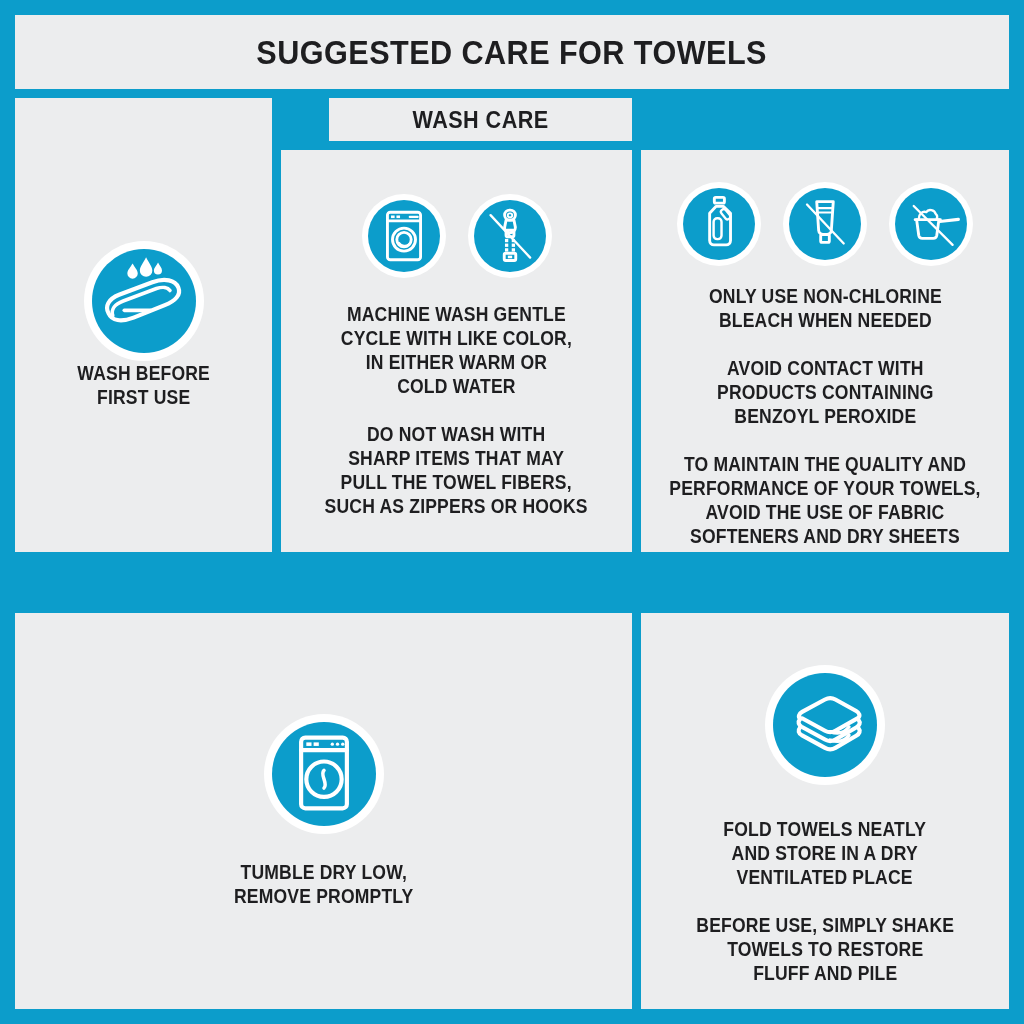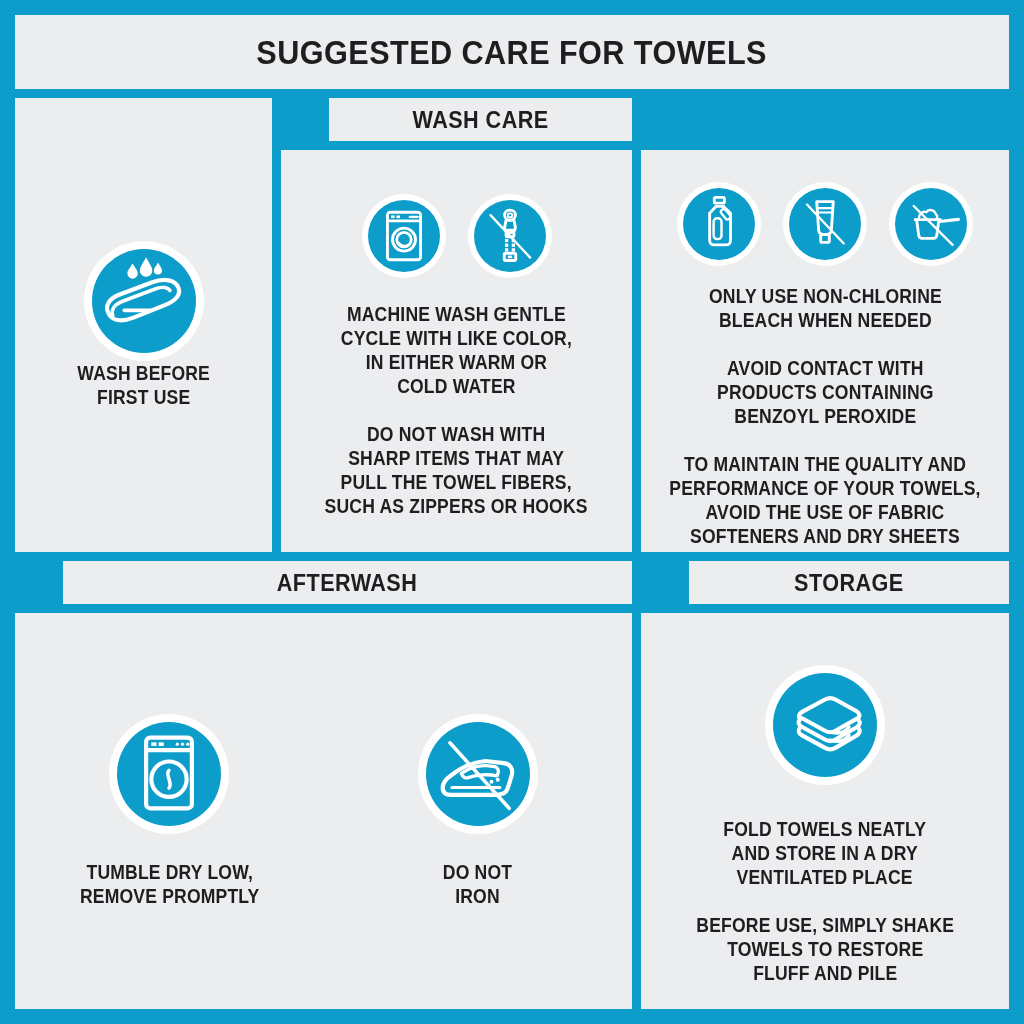--- a/index.html
+++ b/index.html
@@ -205,27 +205,21 @@
 BLEACH WHEN NEEDED</div>
       <div class="para cond">AVOID CONTACT WITH
 PRODUCTS CONTAINING
 BENZOYL PEROXIDE</div>
       <div class="para cond">TO MAINTAIN THE QUALITY AND
 PERFORMANCE OF YOUR TOWELS,
 AVOID THE USE OF FABRIC
 SOFTENERS AND DRY SHEETS</div>
     </div>
 
-    <div class="cell hdr hdr-after">
-      <div class="section-title cond">AFTERWASH</div>
-    </div>
-
-    <div class="cell hdr hdr-store">
-      <div class="section-title cond">STORAGE</div>
-    </div>
+
 
     <div class="cell body-after">
       <div class="after-group">
         <div class="badge lg">
           <svg viewBox="0 0 100 100">
             <circle cx="50" cy="50" r="50" fill="#0C9DCB"></circle>
             <g class="g" stroke-width="3.8">
               <rect x="28" y="15" width="44" height="68" rx="4"></rect>
               <line x1="28" y1="27" x2="72" y2="27"></line>
               <rect class="gf" x="33" y="19.6" width="5" height="3.4"></rect>
@@ -233,37 +227,20 @@
               <circle class="gf" cx="58" cy="21.3" r="1.6"></circle>
               <circle class="gf" cx="63" cy="21.3" r="1.6"></circle>
               <circle class="gf" cx="68" cy="21.3" r="1.6"></circle>
               <circle cx="50" cy="55" r="17"></circle>
               <path d="M50,46.5 C45.5,50.5 54.5,59.5 50,63.5" stroke-width="3.4"></path>
             </g>
           </svg>
         </div>
         <div class="caption cond">TUMBLE DRY LOW,
 REMOVE PROMPTLY</div>
-      </div>
-      <div class="after-group">
-        <div class="badge lg">
-          <svg viewBox="0 0 100 100">
-            <circle cx="50" cy="50" r="50" fill="#0C9DCB"></circle>
-            <g class="g" stroke-width="3.8">
-              <path d="M19,69 C14,66 15.5,58 22,53 C31,45.5 44,38.5 57,37.5 L75,39.5 C81,40.5 84,45 82.5,51 L78.5,64 C77,68 73,70 68,70 L24,70 C21.5,70 20,70 19,69 Z"></path>
-              <line x1="25" y1="63" x2="71" y2="63" stroke-width="3"></line>
-              <circle class="gf" cx="63" cy="57.5" r="1.9"></circle>
-              <circle class="gf" cx="69" cy="55.5" r="1.9"></circle>
-              <path d="M34,49.5 C40,44.5 50,41.5 58,42 L66,43 C69,43.8 70.3,46.5 69.3,49 L68.3,51.8 C60,50 48,50.5 40.5,53.5 C37.5,54.6 35,52.5 34,49.5 Z" stroke-width="3.2"></path>
-              <line x1="23" y1="20" x2="80" y2="83" stroke-width="3.4"></line>
-            </g>
-          </svg>
-        </div>
-        <div class="caption cond">DO NOT
-IRON</div>
       </div>
     </div>
 
     <div class="cell body-store">
       <div class="badge lg">
         <svg viewBox="0 0 100 100">
           <circle cx="50" cy="50" r="50" fill="#0C9DCB"></circle>
           <g class="g" stroke-width="4.2">
             <path d="M26,44 C24,42.2 24.8,39.2 28,37.4 L50,25.5 C53,23.8 57,23.8 60,25.5 L80,36.5 C83.2,38.3 84,41.3 82,43.2 L60,55.5 C57,57.2 53,57.2 50,55.5 L28,43.5 Z"></path>
             <path d="M82.5,45.5 C84.3,47.5 83.3,50.5 80,52.4 L60,64 C57,65.7 53,65.7 50,64 L27.5,51.7 C24.5,49.9 23.8,47 25.5,45.2"></path>

